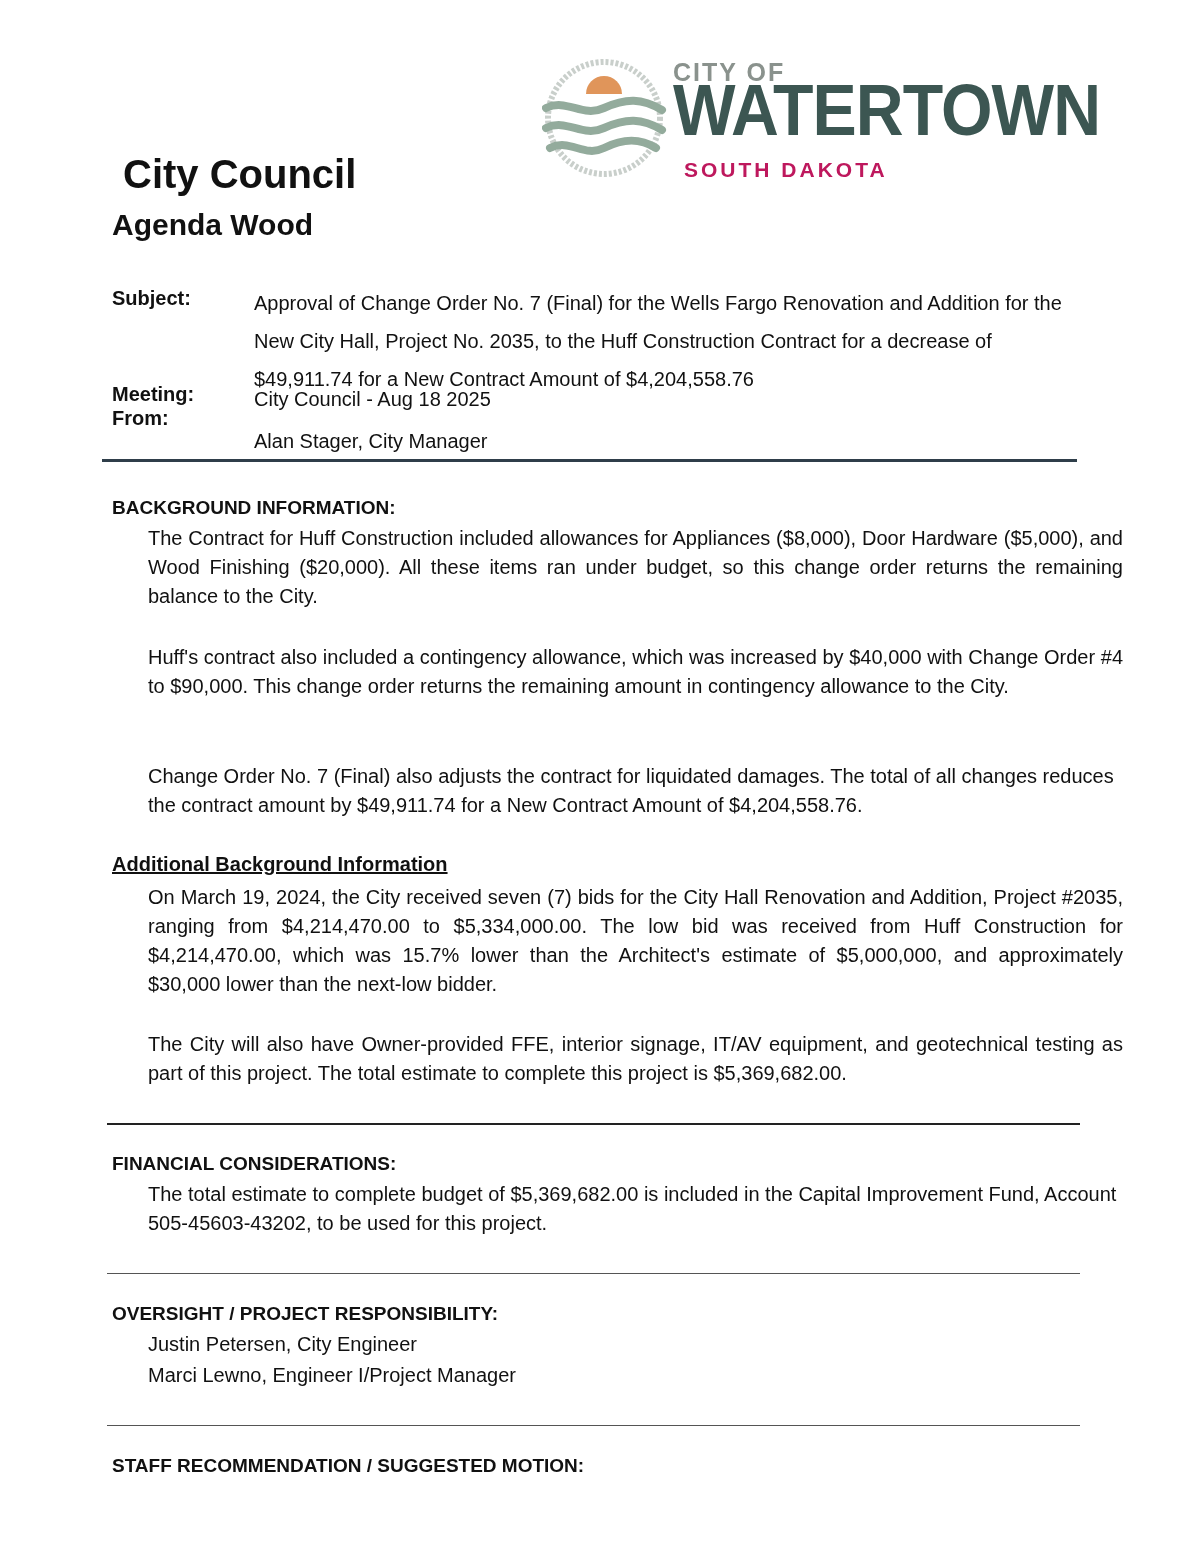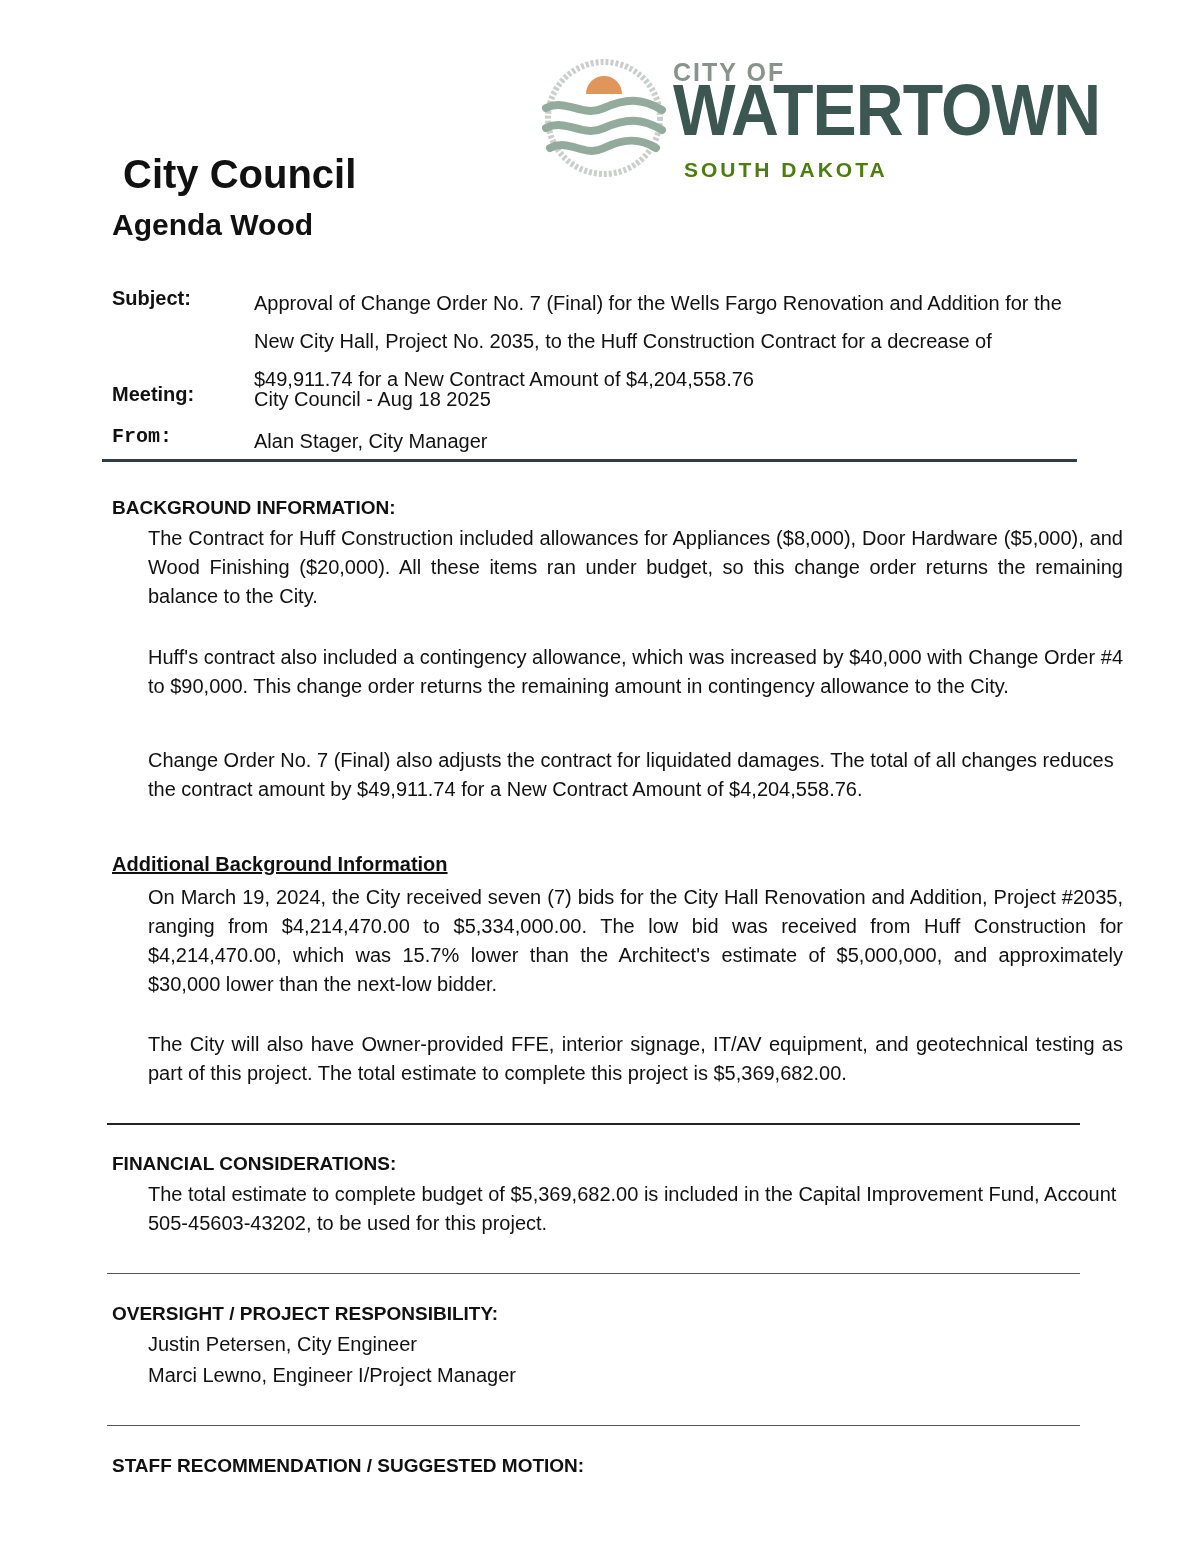--- a/index.html
+++ b/index.html
@@ -1,21 +1,21 @@
 <!DOCTYPE html>
 <html><head>
   <meta charset="utf-8">
   <style>
     html, body { margin: 0; padding: 0; background: #ffffff; }
     body { width: 1200px; height: 1553px; position: relative; overflow: hidden;
            font-family: "Liberation Sans", sans-serif; color: #111; }
     .abs { position: absolute; }
     .logo-text-city { left: 673px; top: 58px; font-size: 25px; letter-spacing: 2px; color: #8a928d; font-weight: bold; }
     .logo-text-main { left: 673px; top: 74px; font-size: 72px; font-weight: bold; color: #3c5652; letter-spacing: -1px; transform: scaleX(0.92); transform-origin: left top; line-height: 1; }
-    .logo-text-sd { left: 684px; top: 158px; font-size: 21px; letter-spacing: 3px; color: #4d7c0f; font-weight: bold; }
+    .logo-text-sd { left: 684px; top: 158px; font-size: 21px; letter-spacing: 3px; color: #be185d; font-weight: bold; }
     .title { left: 123px; top: 152px; font-size: 40px; font-weight: bold; }
     .subtitle { left: 112px; top: 208px; font-size: 30px; font-weight: bold; }
     .meta-label { left: 112px; font-size: 20px; font-weight: bold; }
     .meta-value { left: 254px; font-size: 20px; line-height: 38px; width: 830px; }
     .rule-dark { left: 102px; top: 459px; width: 975px; height: 3px; background: #2f3e4a; }
     .rule { left: 107px; width: 973px; background: #222; }
     .section-head { left: 112px; font-size: 19px; font-weight: bold; }
     .para { left: 112px; width: 975px; font-size: 20px; line-height: 29px; text-align: justify; margin-left: 36px; }
     .para.left { text-align: left; }
     .underline { text-decoration: underline; font-weight: bold; font-size: 20px; }
@@ -36,28 +36,28 @@
 <div class="abs logo-text-main">WATERTOWN</div>
 <div class="abs logo-text-sd">SOUTH DAKOTA</div>
 
 <div class="abs title">City Council</div>
 <div class="abs subtitle">Agenda Wood</div>
 
 <div class="abs meta-label" style="top:287px;">Subject:</div>
 <div class="abs meta-value" style="top:284px;">Approval of Change Order No. 7 (Final) for the Wells Fargo Renovation and Addition for the New City Hall, Project No. 2035, to the Huff Construction Contract for a decrease of $49,911.74 for a New Contract Amount of $4,204,558.76</div>
 <div class="abs meta-label" style="top:383px;text-align:center;">Meeting:</div>
 <div class="abs meta-value" style="top:380px;">City Council - Aug 18 2025</div>
-<div class="abs meta-label" style="top:425px;font-family:Liberation Mono, monospace;">From:</div>
+<div class="abs meta-label" style="top:407px;">From:</div>
 <div class="abs meta-value" style="top:422px;">Alan Stager, City Manager</div>
 <div class="abs rule-dark"></div>
 
 <div class="abs section-head" style="top:497px;">BACKGROUND INFORMATION:</div>
 <div class="abs para" style="top:524px;">The Contract for Huff Construction included allowances for Appliances ($8,000), Door Hardware ($5,000), and Wood Finishing ($20,000). All these items ran under budget, so this change order returns the remaining balance to the City.</div>
 <div class="abs para" style="top:643px;">Huff's contract also included a contingency allowance, which was increased by $40,000 with Change Order #4 to $90,000. This change order returns the remaining amount in contingency allowance to the City.</div>
-<div class="abs para left" style="top:746px;">Change Order No. 7 (Final) also adjusts the contract for liquidated damages. The total of all changes reduces the contract amount by $49,911.74 for a New Contract Amount of $4,204,558.76.</div>
+<div class="abs para left" style="top:762px;">Change Order No. 7 (Final) also adjusts the contract for liquidated damages. The total of all changes reduces the contract amount by $49,911.74 for a New Contract Amount of $4,204,558.76.</div>
 
 <div class="abs" style="left:112px;top:853px;">
   <span class="underline">Additional Background Information</span>
 </div>
 <div class="abs para" style="top:883px;">On March 19, 2024, the City received seven (7) bids for the City Hall Renovation and Addition, Project #2035, ranging from $4,214,470.00 to $5,334,000.00. The low bid was received from Huff Construction for $4,214,470.00, which was 15.7% lower than the Architect's estimate of $5,000,000, and approximately $30,000 lower than the next-low bidder.</div>
 <div class="abs para" style="top:1030px;">The City will also have Owner-provided FFE, interior signage, IT/AV equipment, and geotechnical testing as part of this project. The total estimate to complete this project is $5,369,682.00.</div>
 
 <div class="abs rule" style="top:1123px;height:2px;"></div>
 
 <div class="abs section-head" style="top:1153px;">FINANCIAL CONSIDERATIONS:</div>

